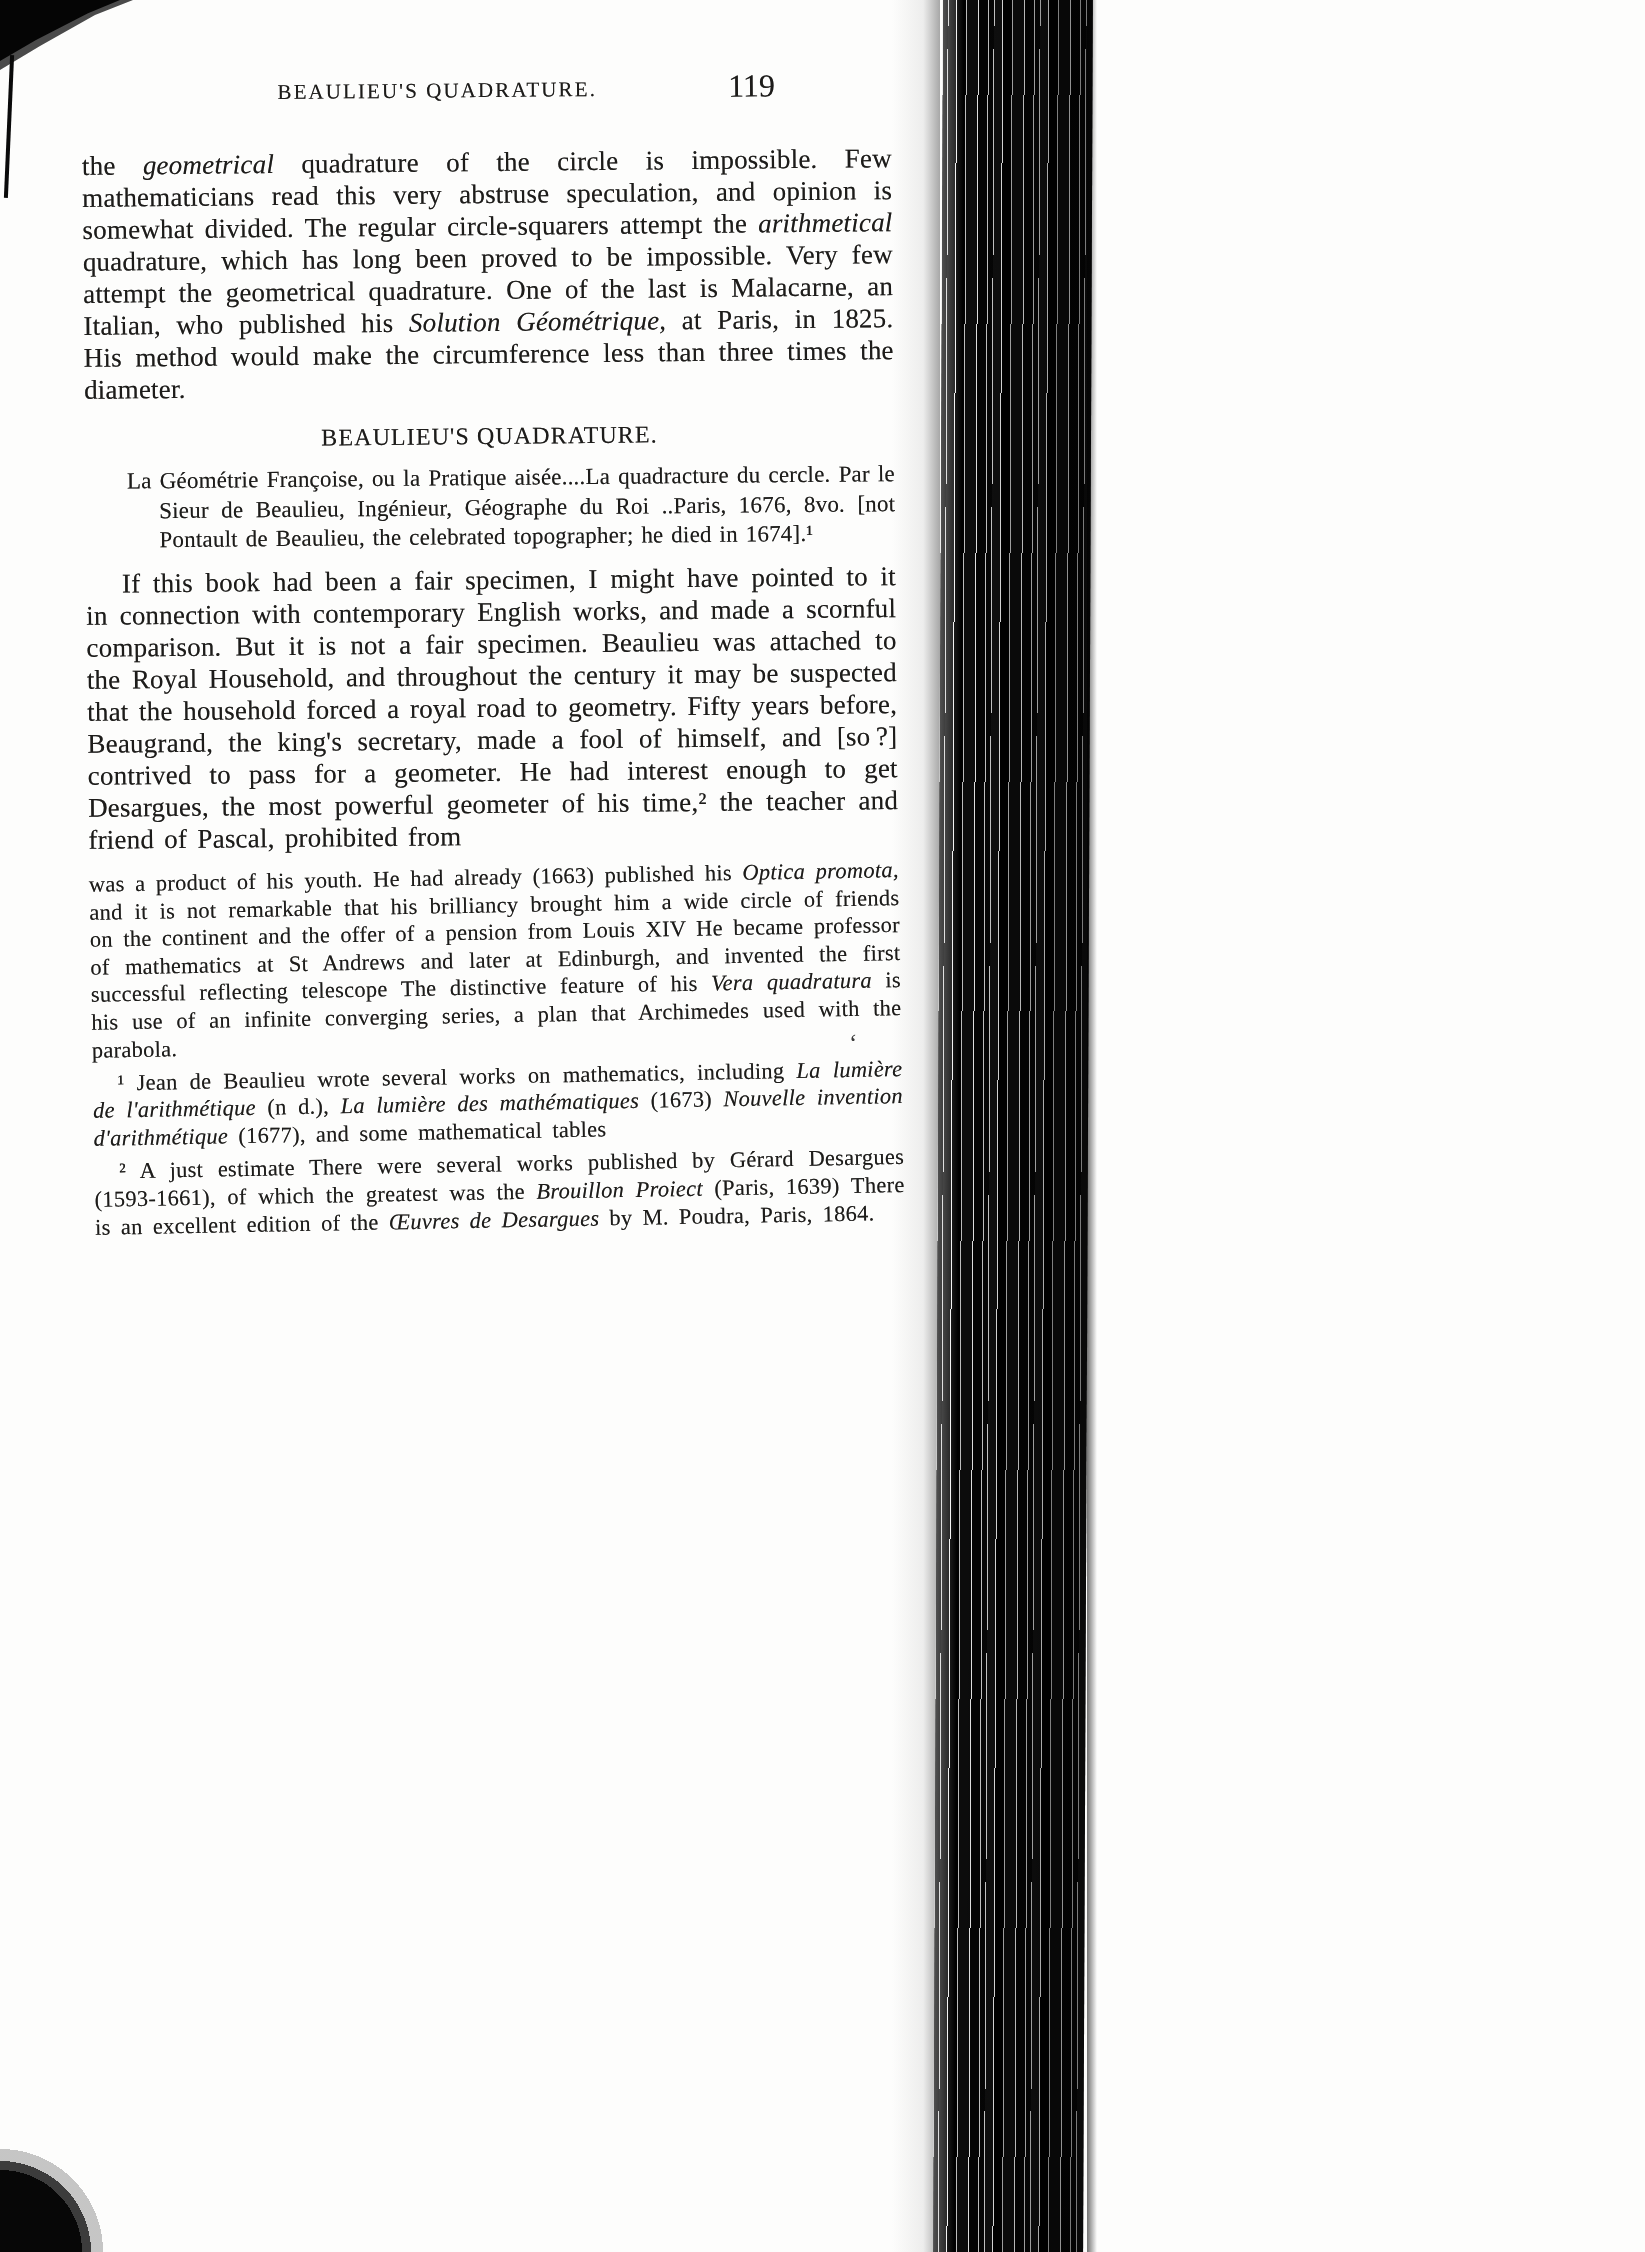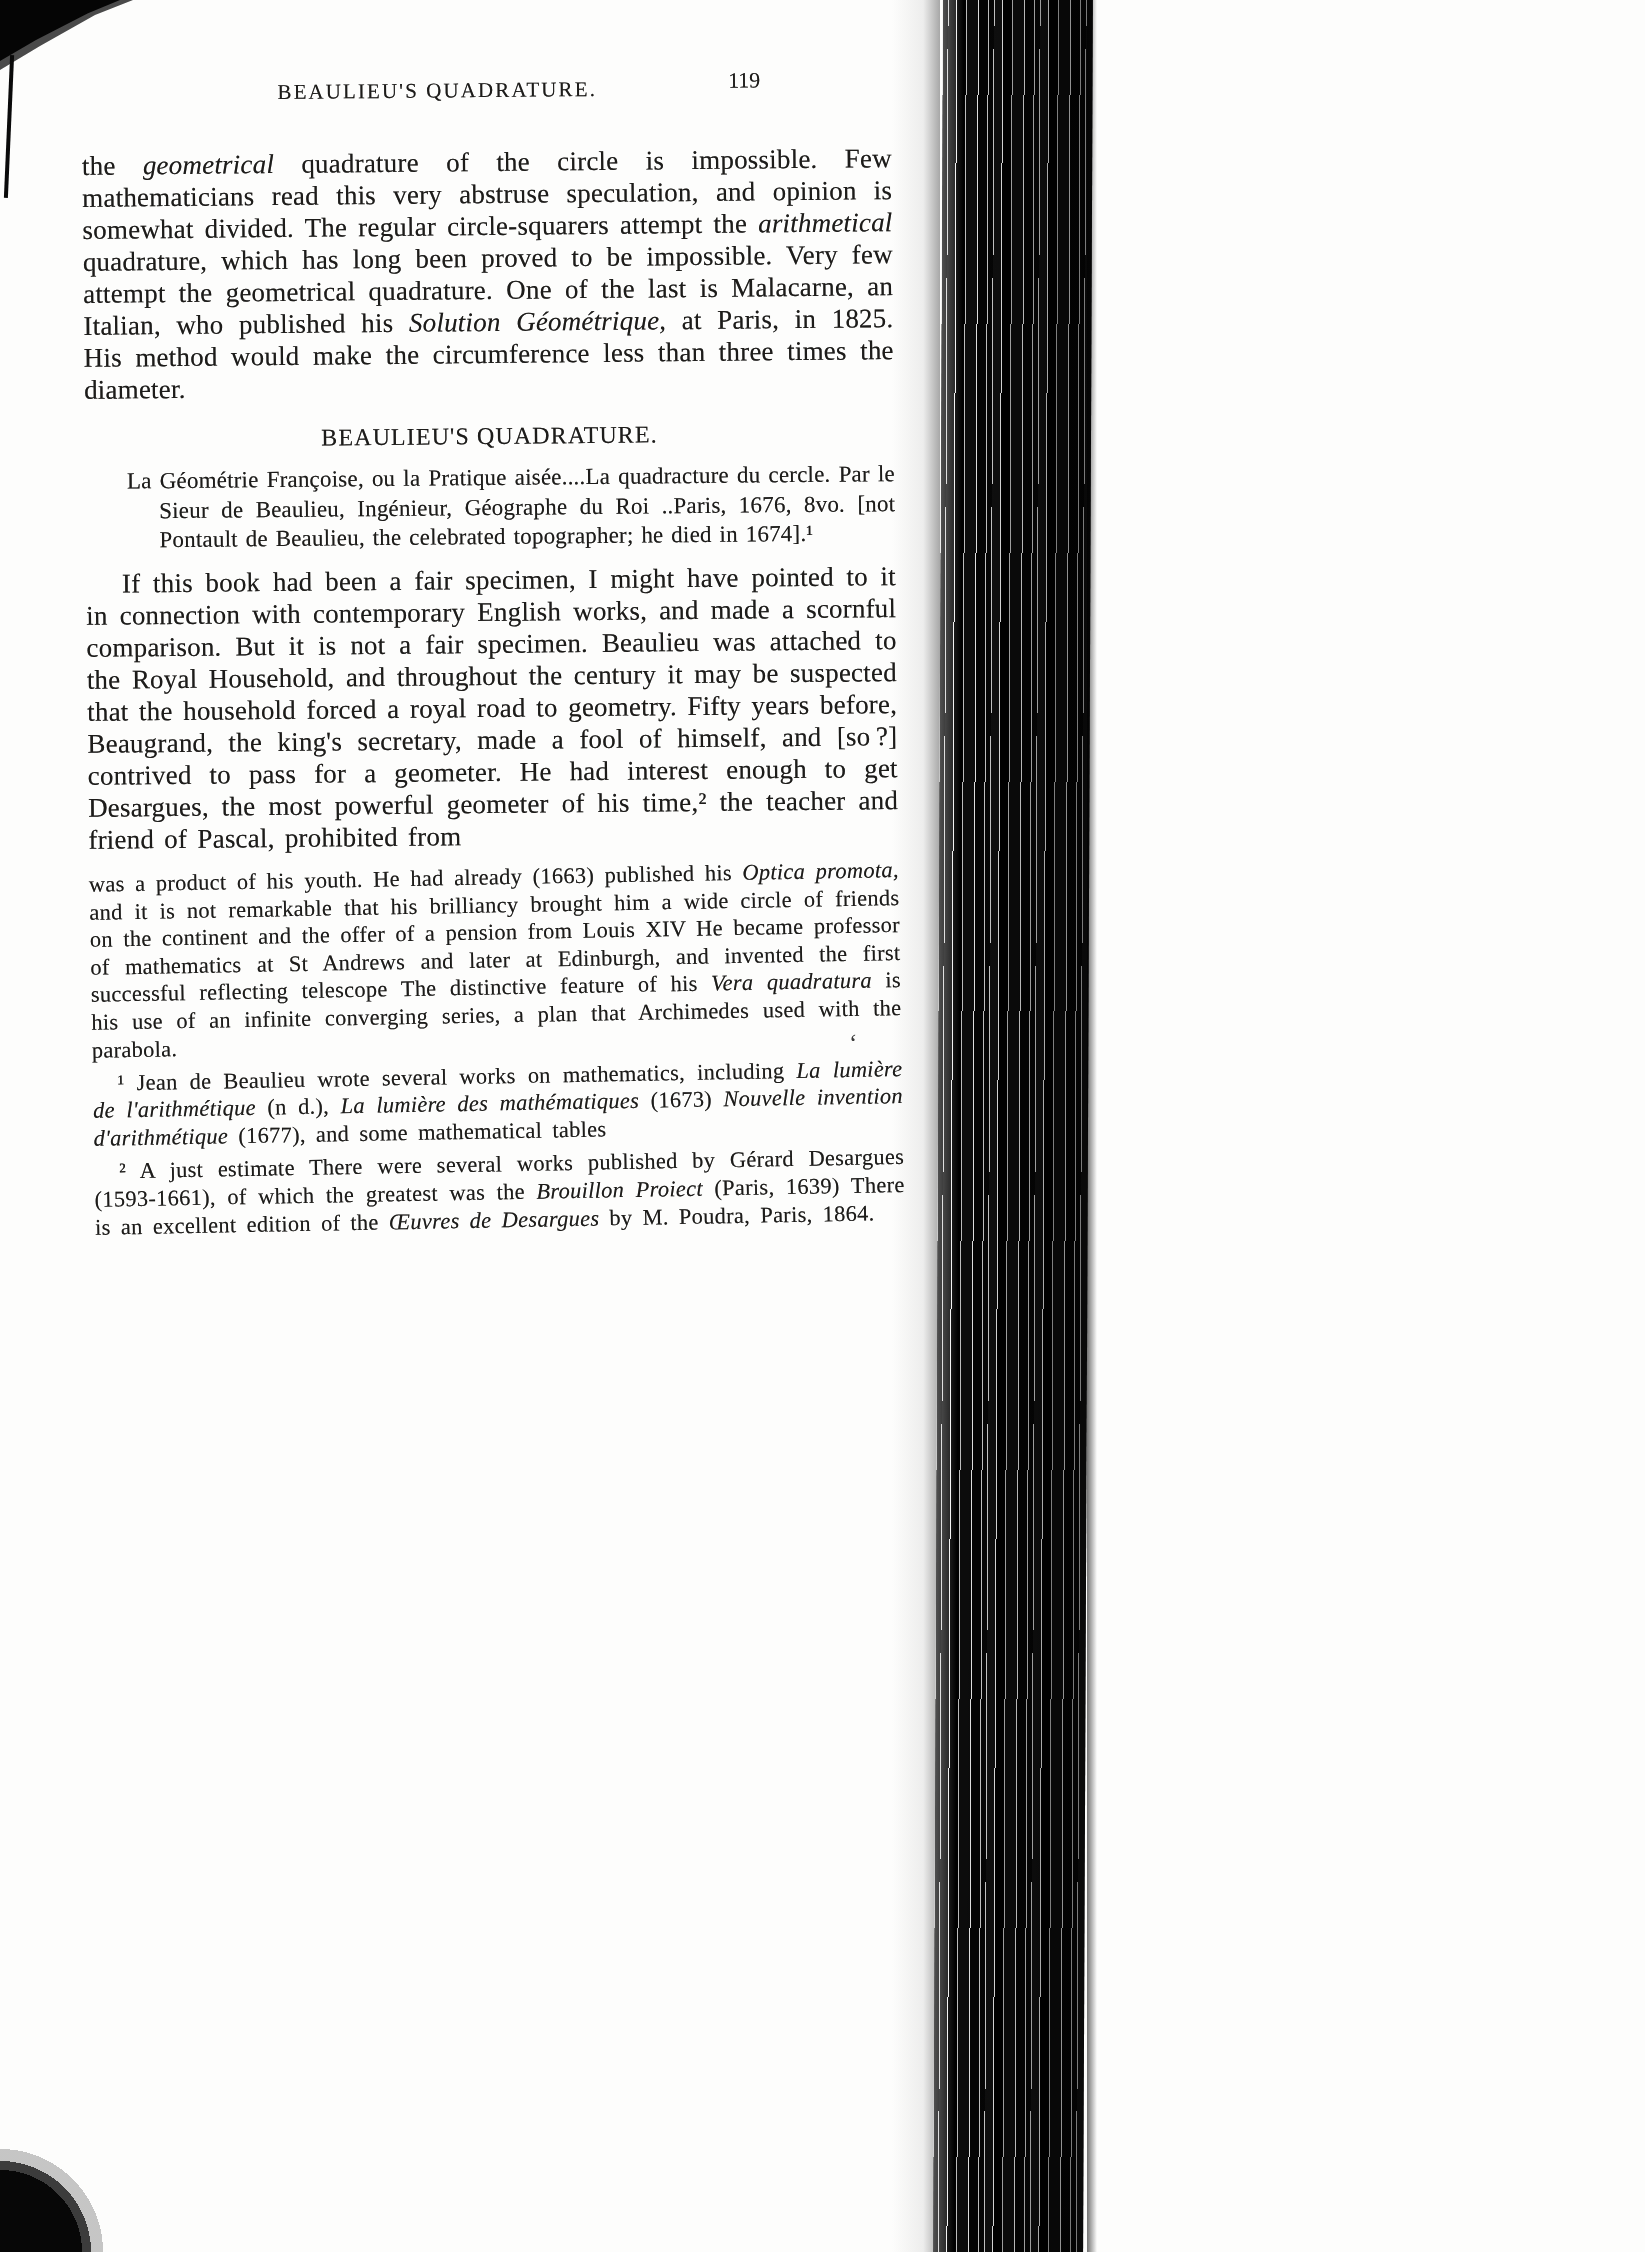--- a/index.html
+++ b/index.html
@@ -116,21 +116,21 @@
     transform: translateX(-50%) translateX(-49px);
     top: 7.6px;
     font-size: 21px;
     letter-spacing: 2.1px;
     white-space: nowrap;
   }
   .page-number {
     position: absolute;
     left: 647px;
     top: 0;
-    font-size: 22px;
+    font-size: 32px;
   }
   .para {
     margin: 0;
     font-size: 27px;
     line-height: 32px;
     text-align: justify;
     word-spacing: 3.3px;
     letter-spacing: 0.2px;
   }
   .para.first {

